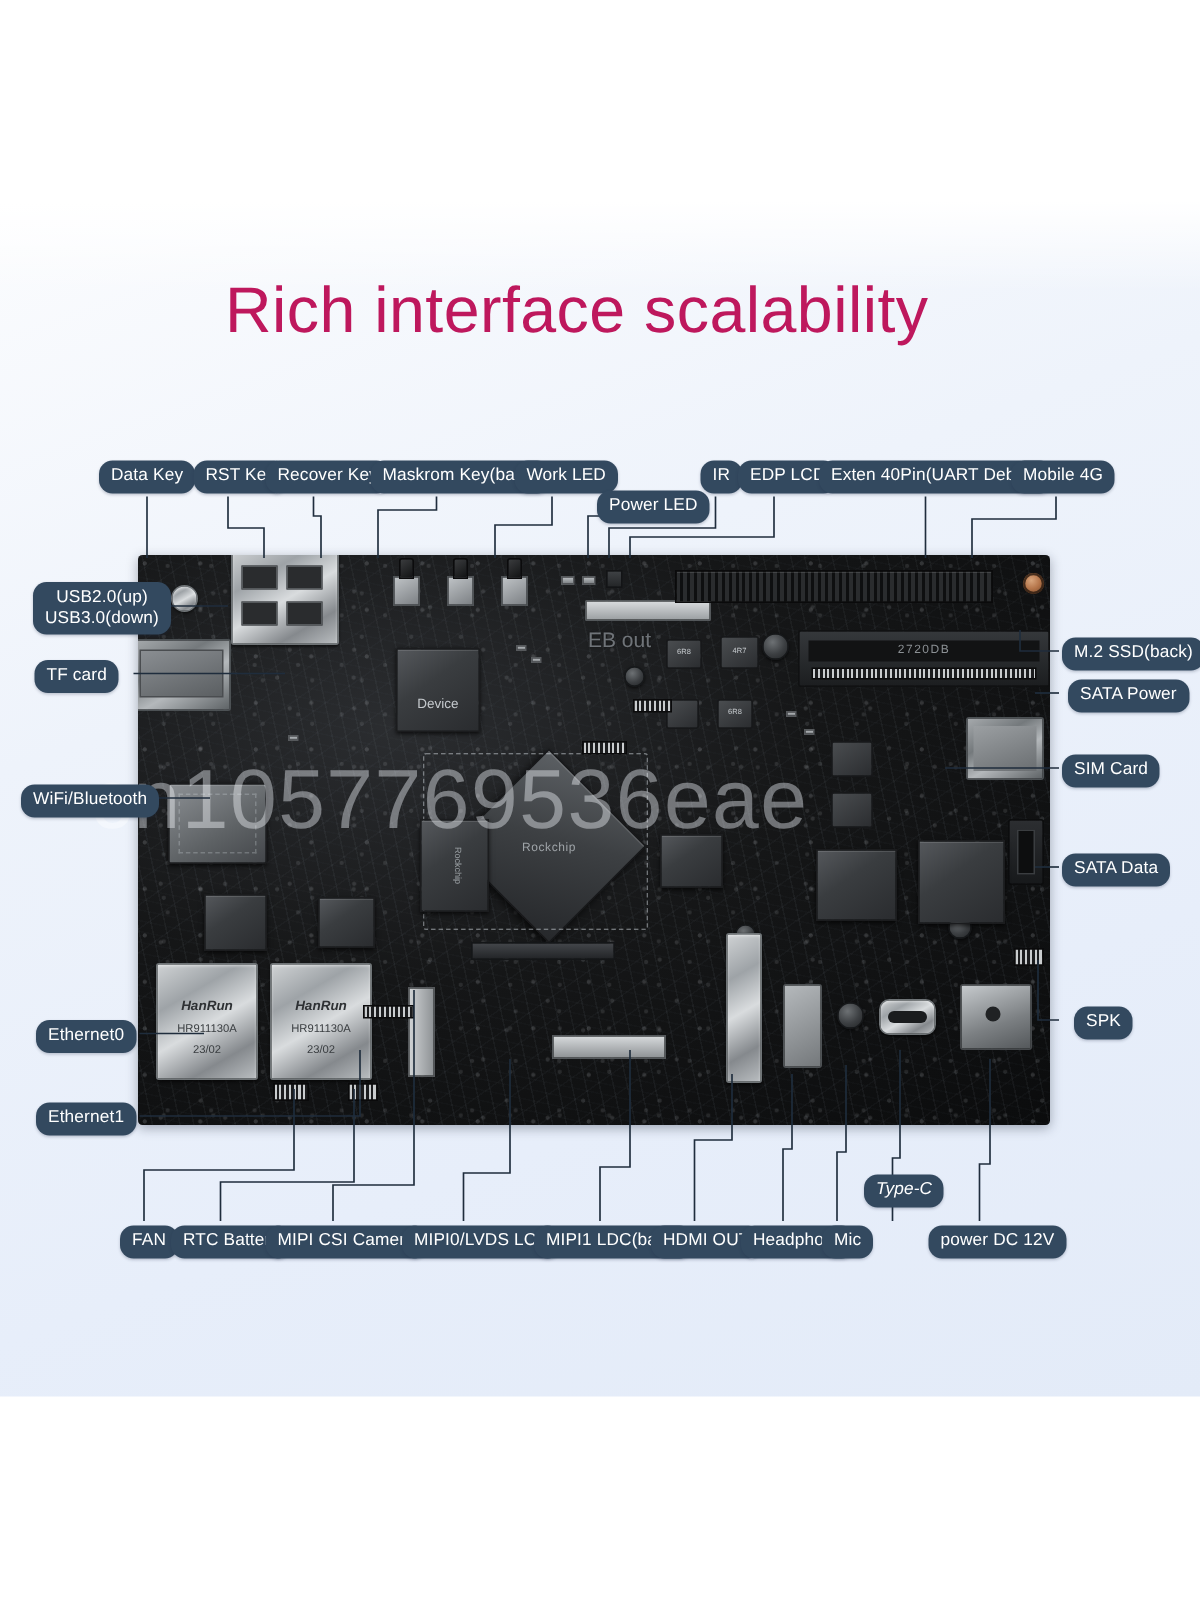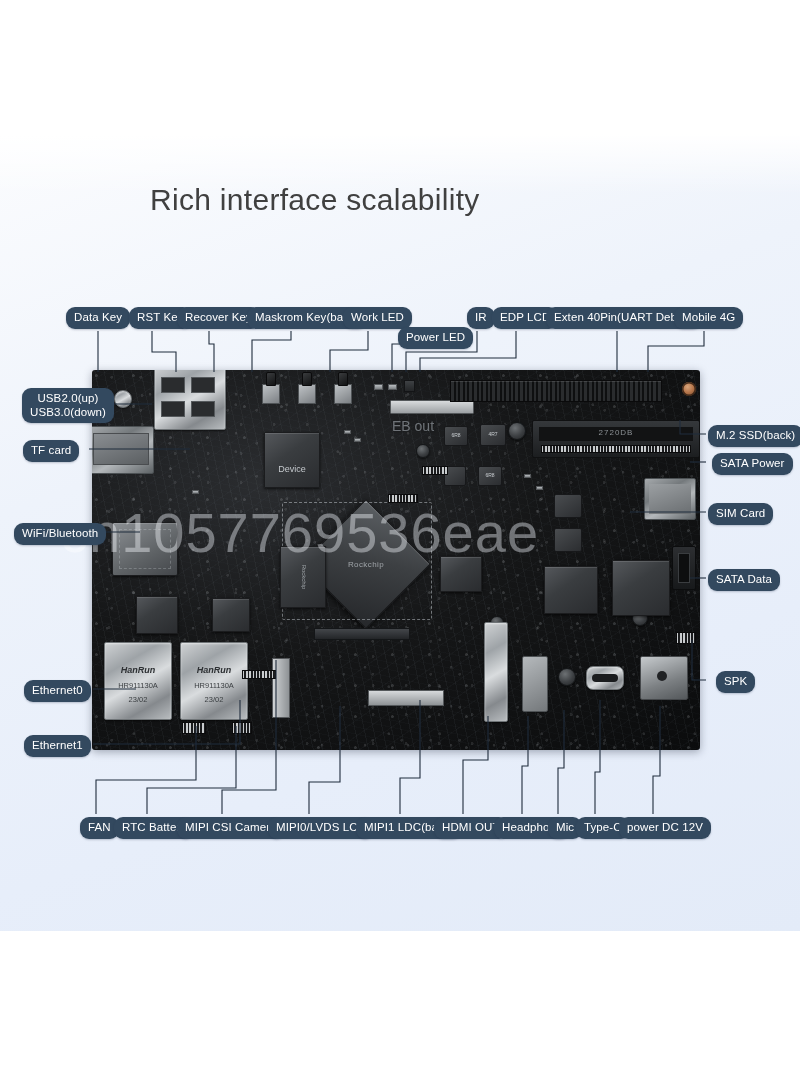--- a/index.html
+++ b/index.html
@@ -23,23 +23,23 @@
     background: linear-gradient(160deg,#fbfcfe 0%, #eef3fb 35%, #e7eefa 70%, #e3ebf8 100%);
   }
   #panel-top-fade {
     position: absolute; left:0; top:0; width:800px; height:60px;
     background: linear-gradient(180deg,#ffffff 0%, rgba(255,255,255,0) 100%);
   }
   
   #title {
     position: absolute;
     left: 150px; top: 183px;
-    font-size: 30px;
+    font-size: 43px;
     letter-spacing: .3px;
-    color: #404040;
+    color: #be185d;
     font-weight: 400;
     white-space: nowrap;
   }
   
   #board-wrap {
     position: absolute;
     left: 92px; top: 370px;
     width: 608px; height: 380px;
   }
   .board {
@@ -405,16 +405,16 @@
   <div class="pill" style="left:716px; top:671px;">SPK</div>
 
   <div class="pill" style="left:80px; top:817px;">FAN</div>
   <div class="pill" style="left:114px; top:817px;">RTC Battery</div>
   <div class="pill" style="left:177px; top:817px;">MIPI CSI Camera</div>
   <div class="pill" style="left:268px; top:817px;">MIPI0/LVDS LCD</div>
   <div class="pill" style="left:356px; top:817px;">MIPI1 LDC(back)</div>
   <div class="pill" style="left:434px; top:817px;">HDMI OUT</div>
   <div class="pill" style="left:494px; top:817px;">Headphone</div>
   <div class="pill" style="left:548px; top:817px;">Mic</div>
-  <div class="pill" style="left:576px; top:817px;">Type-C</div>
+  <div class="pill" style="left:576px; top:783px;font-style:italic;">Type-C</div>
   <div class="pill" style="left:619px; top:817px;">power DC 12V</div>
 
 </div>
 
 </body></html>

